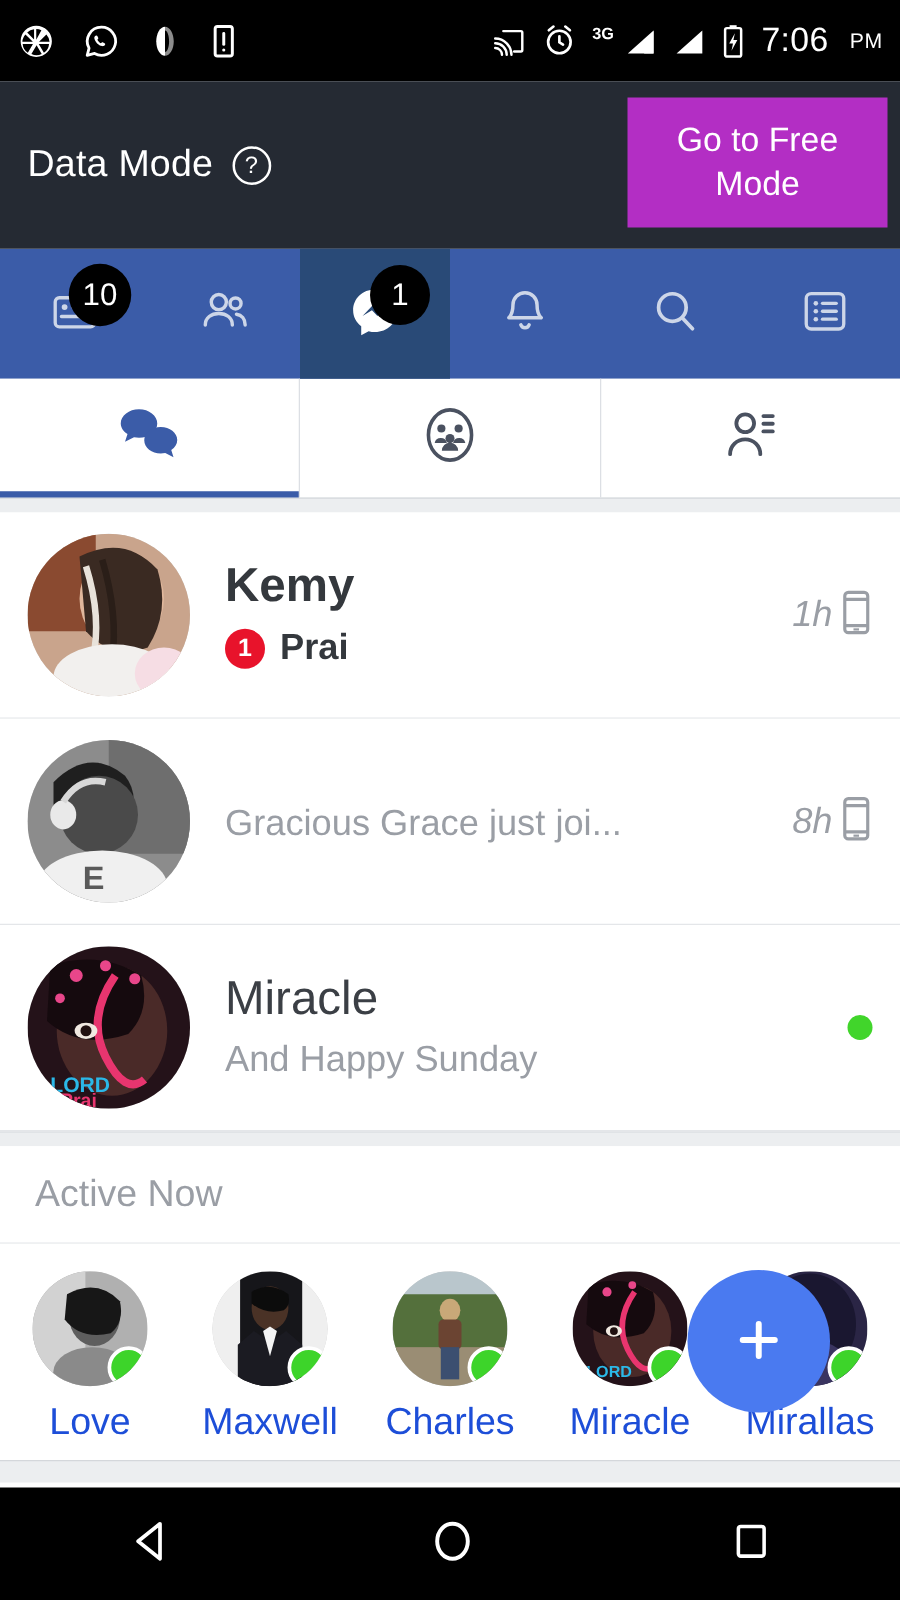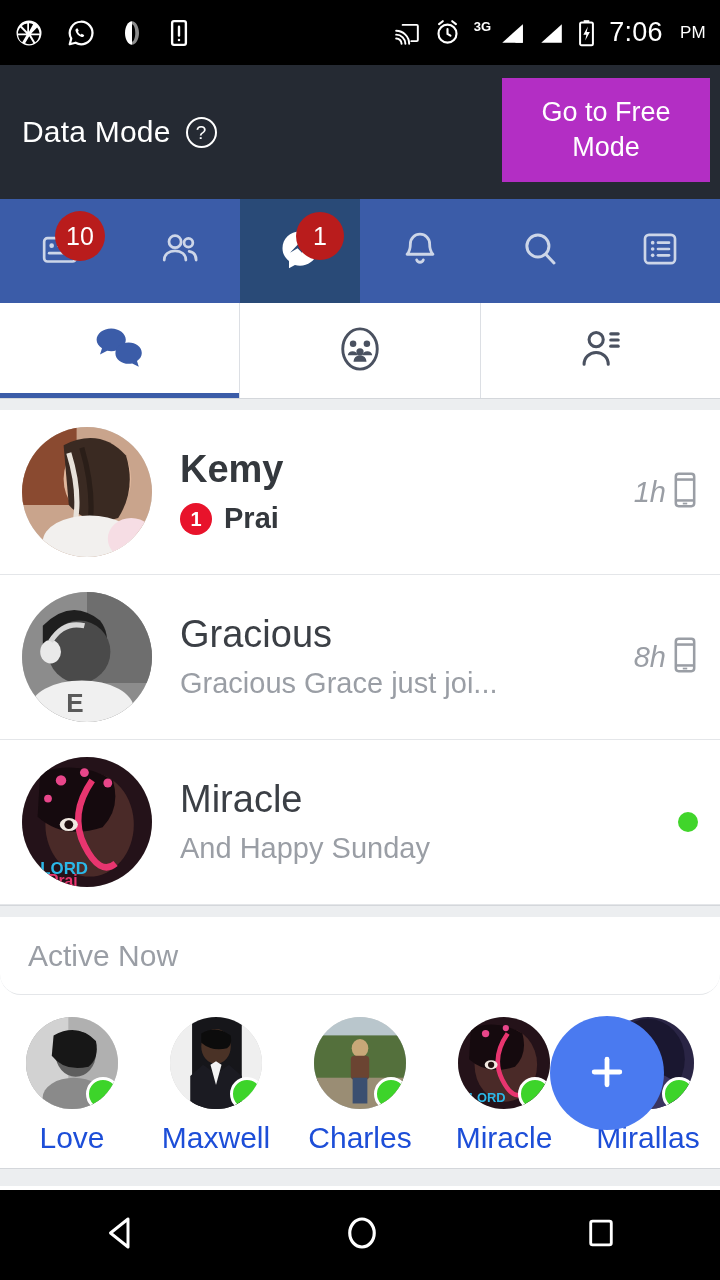--- a/index.html
+++ b/index.html
@@ -42,21 +42,21 @@
   }
 
   
   .navbar { height:104px; background:#3b5ca8; display:flex; }
   .nav-item {
     flex:1; position:relative; display:flex;
     align-items:center; justify-content:center;
   }
   .nav-item.active { background:#294a77; }
   .nav-badge {
-    position:absolute; background:#b91c1c; color:#fff; border-radius:50%;
+    position:absolute; background:#000000; color:#fff; border-radius:50%;
     font-size:25px; font-weight:400; display:flex; align-items:center;
     justify-content:center; line-height:1;
   }
   .nav-badge.b10 { width:50px; height:50px; left:55px; top:12px; }
   .nav-badge.b1  { width:48px; height:48px; left:56px; top:13px; }
 
   
   .subtabs { height:95px; background:#fff; display:flex; }
   .subtab {
     flex:1; display:flex; align-items:center; justify-content:center;
@@ -95,21 +95,21 @@
   }
   .conv-meta {
     display:flex; align-items:center; gap:6px; flex:none; margin-left:14px;font-style:italic;
   }
   .conv-time { font-size:29px; color:#9a9ea5; }
   .green-dot { width:20px; height:20px; border-radius:50%; background:#41d52b; }
 
   
   .active-head {
     height:78px; background:#fff; display:flex; align-items:center;
-    padding:0 28px; border-bottom:1px solid #e4e6e9;border-radius:21px;
+    padding:0 28px; border-bottom:1px solid #e4e6e9;
   }
   .active-head span { font-size:30px; color:#9a9ea5; }
   .active-strip {
     background:#fff; display:flex; padding:22px 0 0 0;
     position:relative; height:173px;
   }
   .ac-item {
     flex:1; display:flex; flex-direction:column; align-items:center;
     position:relative;
   }
@@ -357,21 +357,20 @@
         <rect x="50" y="0" width="50" height="70" fill="#6e6e6e"></rect>
         <path d="M16 26q22-22 44-4 8 10 4 24-26 10-48-4z" fill="#1f1f1f"></path>
         <ellipse cx="44" cy="46" rx="24" ry="24" fill="#4a4a4a"></ellipse>
         <ellipse cx="22" cy="46" rx="8" ry="9" fill="#e9e9e9"></ellipse>
         <path d="M22 38q10-16 26-12" stroke="#d8d8d8" stroke-width="4" fill="none"></path>
         <ellipse cx="46" cy="90" rx="40" ry="22" fill="#f0f0f0"></ellipse>
         <text x="34" y="92" font-family="Liberation Sans" font-size="20" font-weight="700" fill="#5a5a5a">E</text>
       </svg>
     </div>
     <div class="conv-text">
-      <div class="conv-name regular">Gracious</div>
       <div class="conv-snip">
         <span>Gracious Grace just joi...</span>
       </div>
     </div>
     <div class="conv-meta">
       <span class="conv-time">8h</span>
       <span>
         <svg width="26" height="38" viewBox="0 0 16 24" fill="none" stroke="#9a9ea5" stroke-width="1.6">
           <rect x="2.2" y="1.8" width="11.6" height="20.4" rx="1.8"></rect>
           <line x1="2.2" y1="5.4" x2="13.8" y2="5.4"></line>

